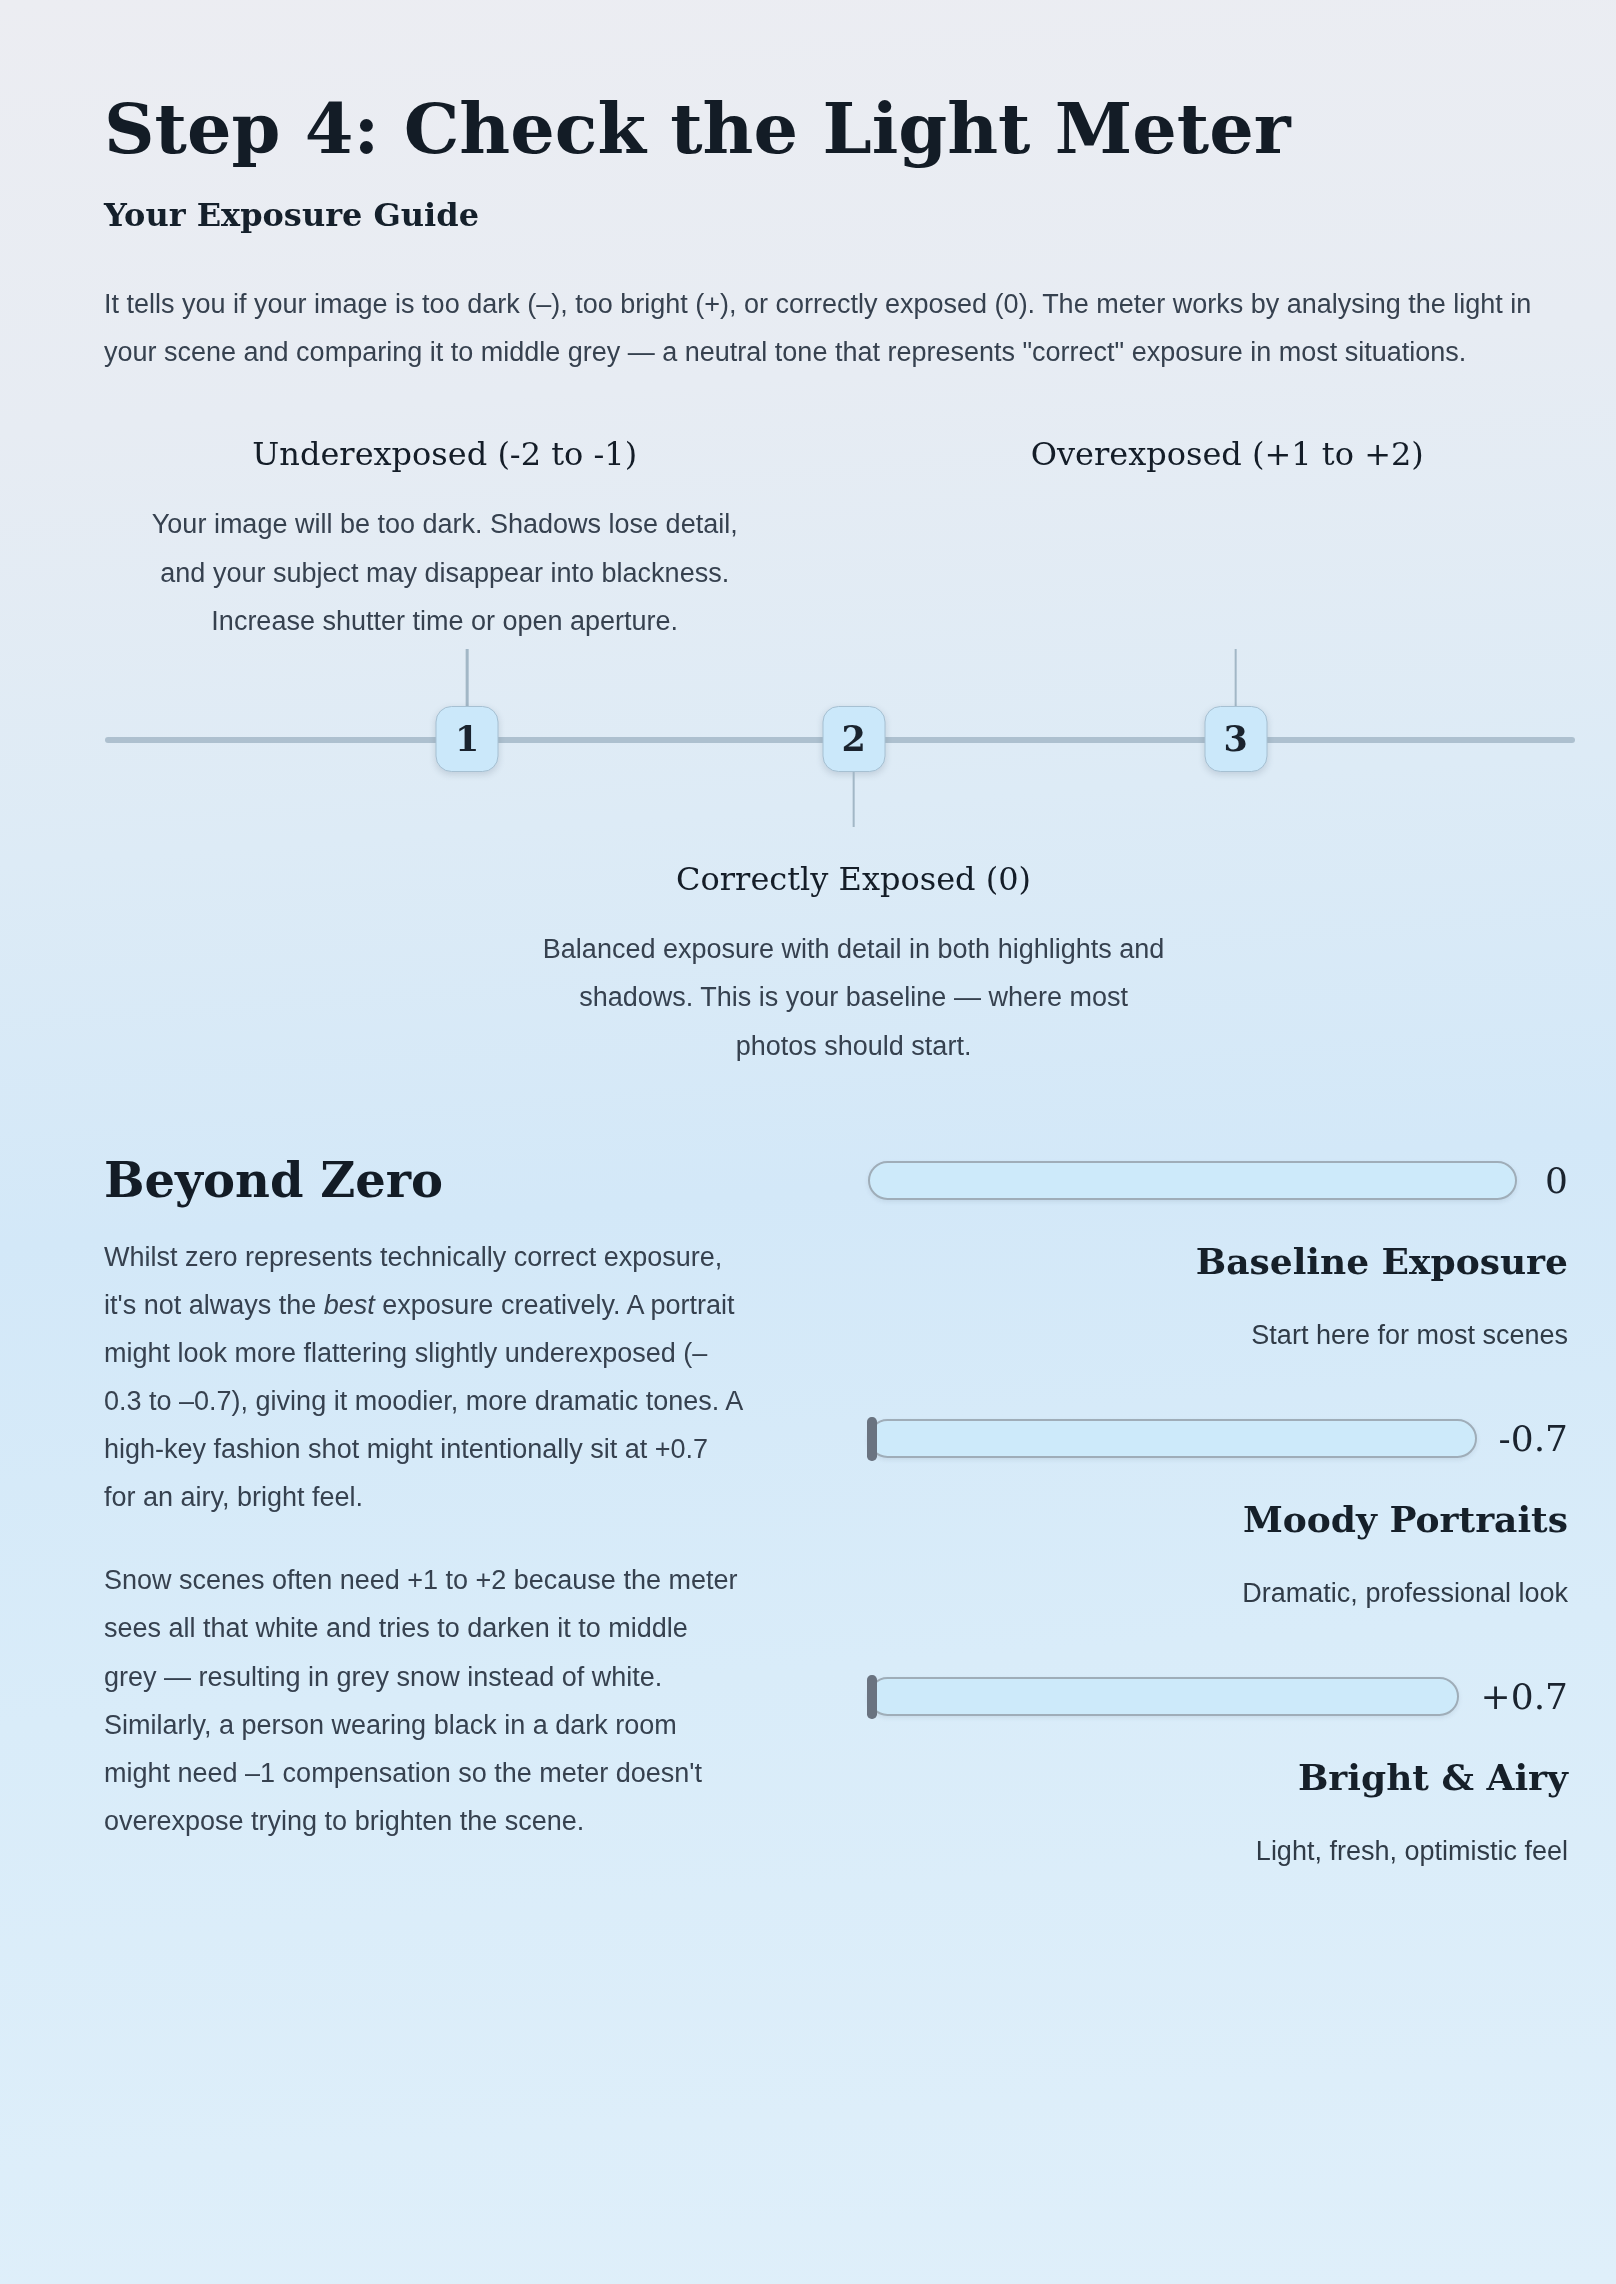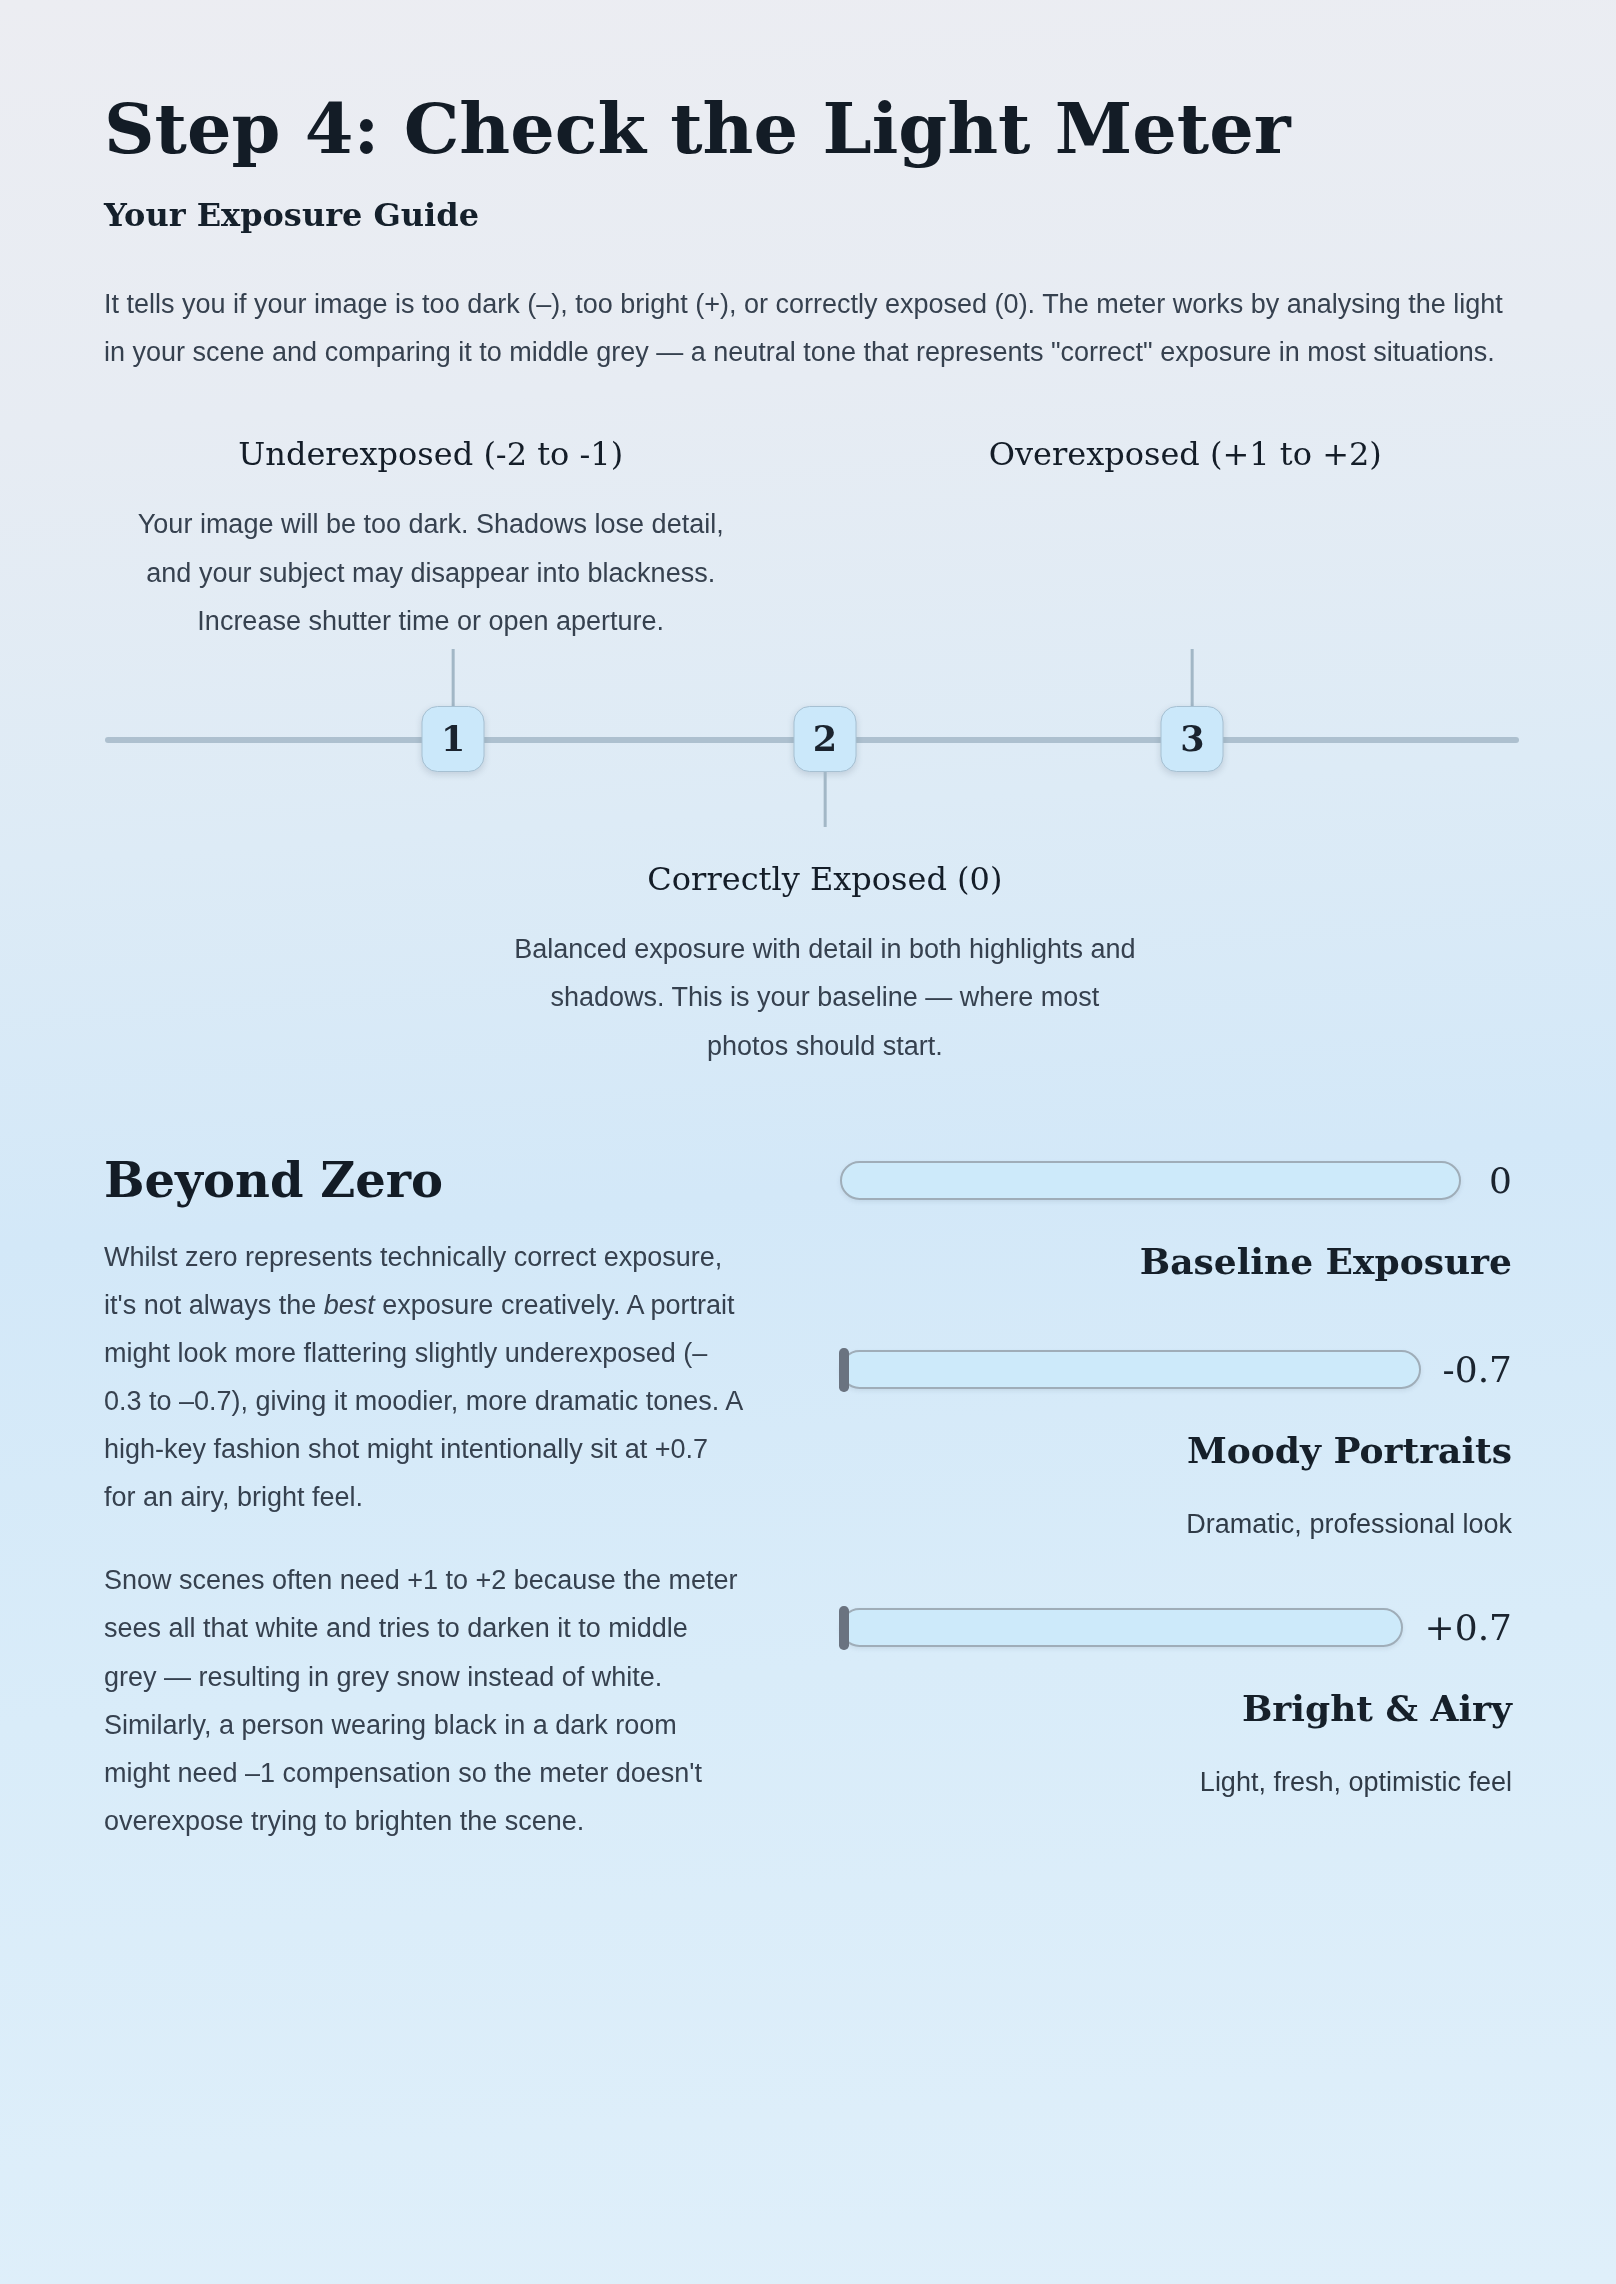--- a/index.html
+++ b/index.html
@@ -12,21 +12,21 @@
     background: linear-gradient(176deg,
       #ecedf2 0%,
       #e7ecf3 18%,
       #ddebf6 36%,
       #d3e8f8 52%,
       #d9ecf9 72%,
       #dfeffa 100%);
     overflow: hidden;
   }
   .content {
-    padding: 88px 104px 0 104px;
+    padding: 88px 48px 0 104px;
     width: 1616px;
   }
 
   
   .page-title {
     font-family: "DejaVu Serif", "Liberation Serif", serif;
     font-weight: 700;
     font-size: 70px;
     line-height: 1.16;
     color: #131c26;
@@ -247,20 +247,21 @@
     <div class="meters">
 
       <div class="meter">
         <div class="meter-row">
           <div class="meter-bar">
             
           </div>
           <div class="meter-value">0</div>
         </div>
         <h4 class="meter-title">Baseline Exposure</h4>
+        <p class="meter-caption">Start here for most scenes</p>
       </div>
 
       <div class="meter">
         <div class="meter-row">
           <div class="meter-bar">
             <div class="meter-marker"></div>
           </div>
           <div class="meter-value">-0.7</div>
         </div>
         <h4 class="meter-title">Moody Portraits</h4>

